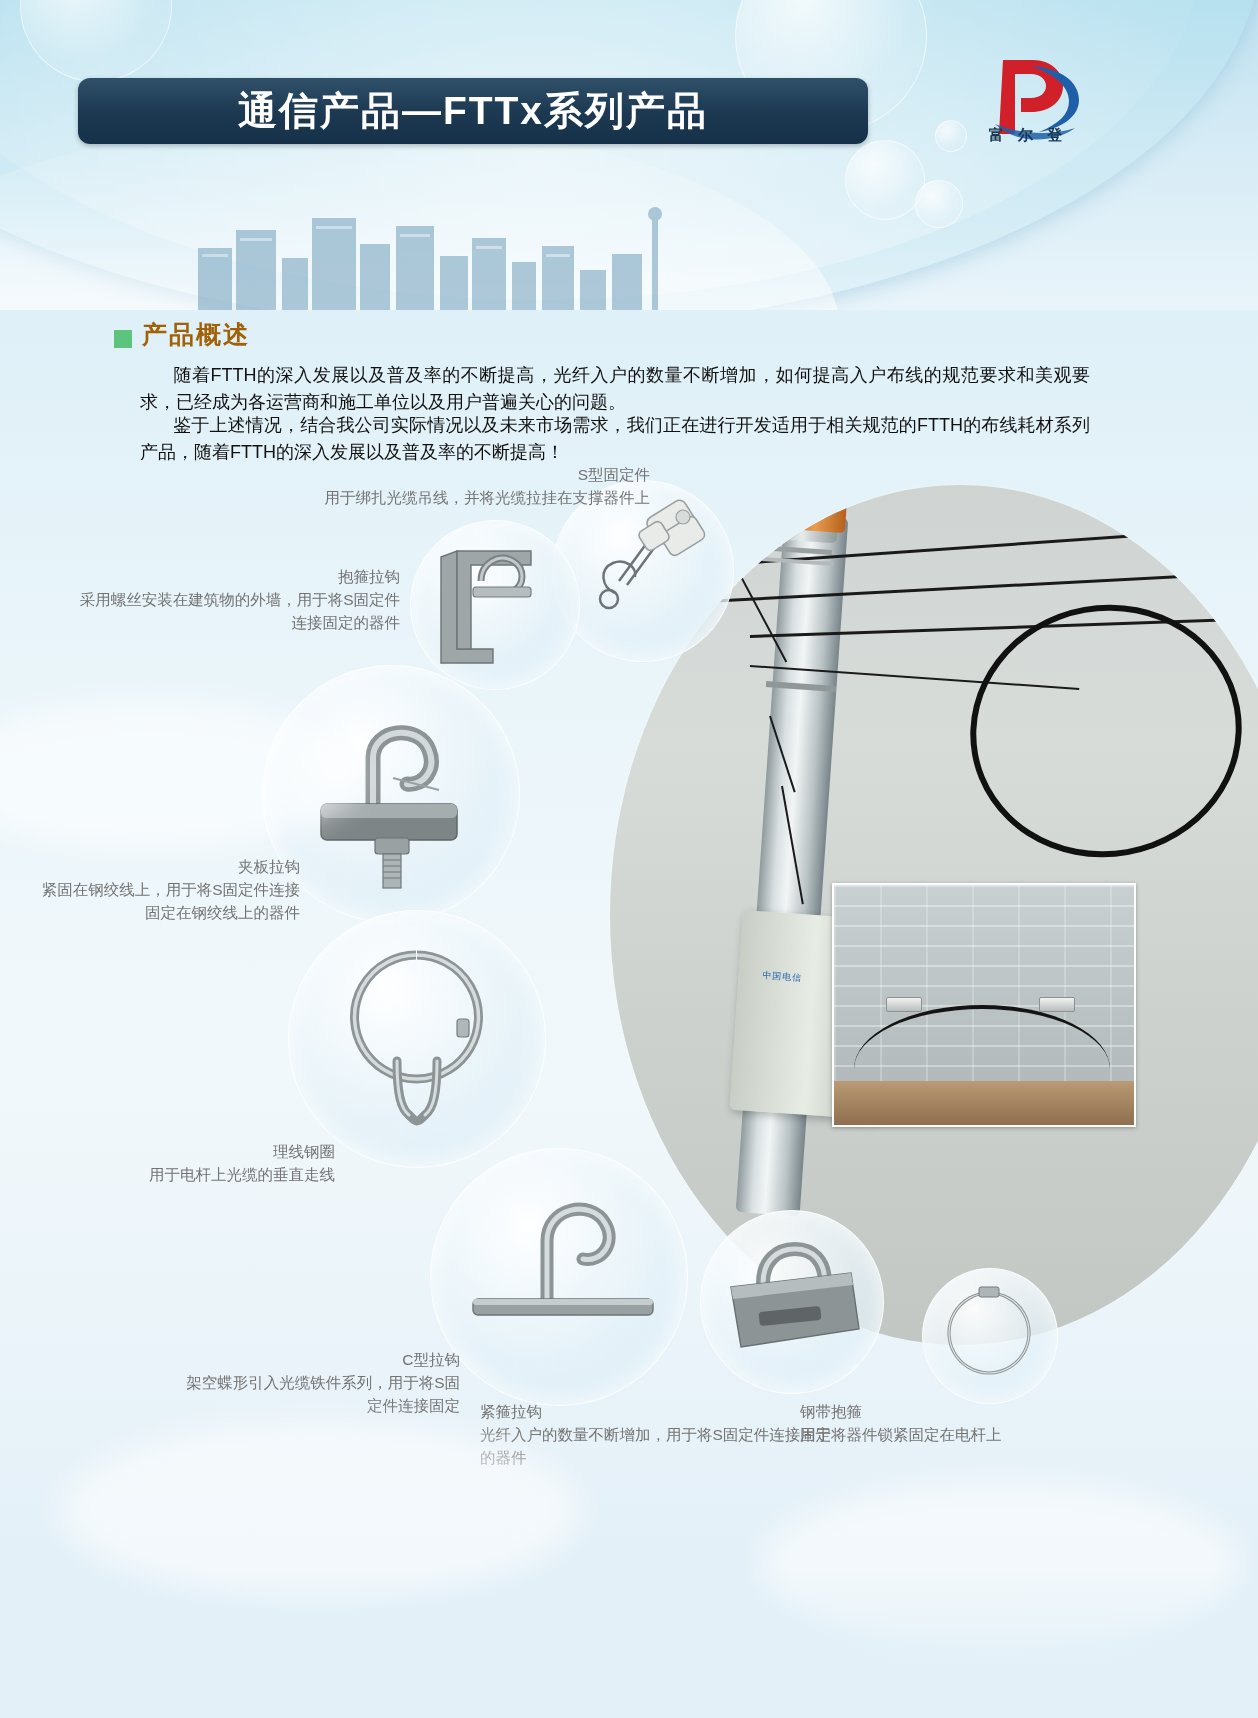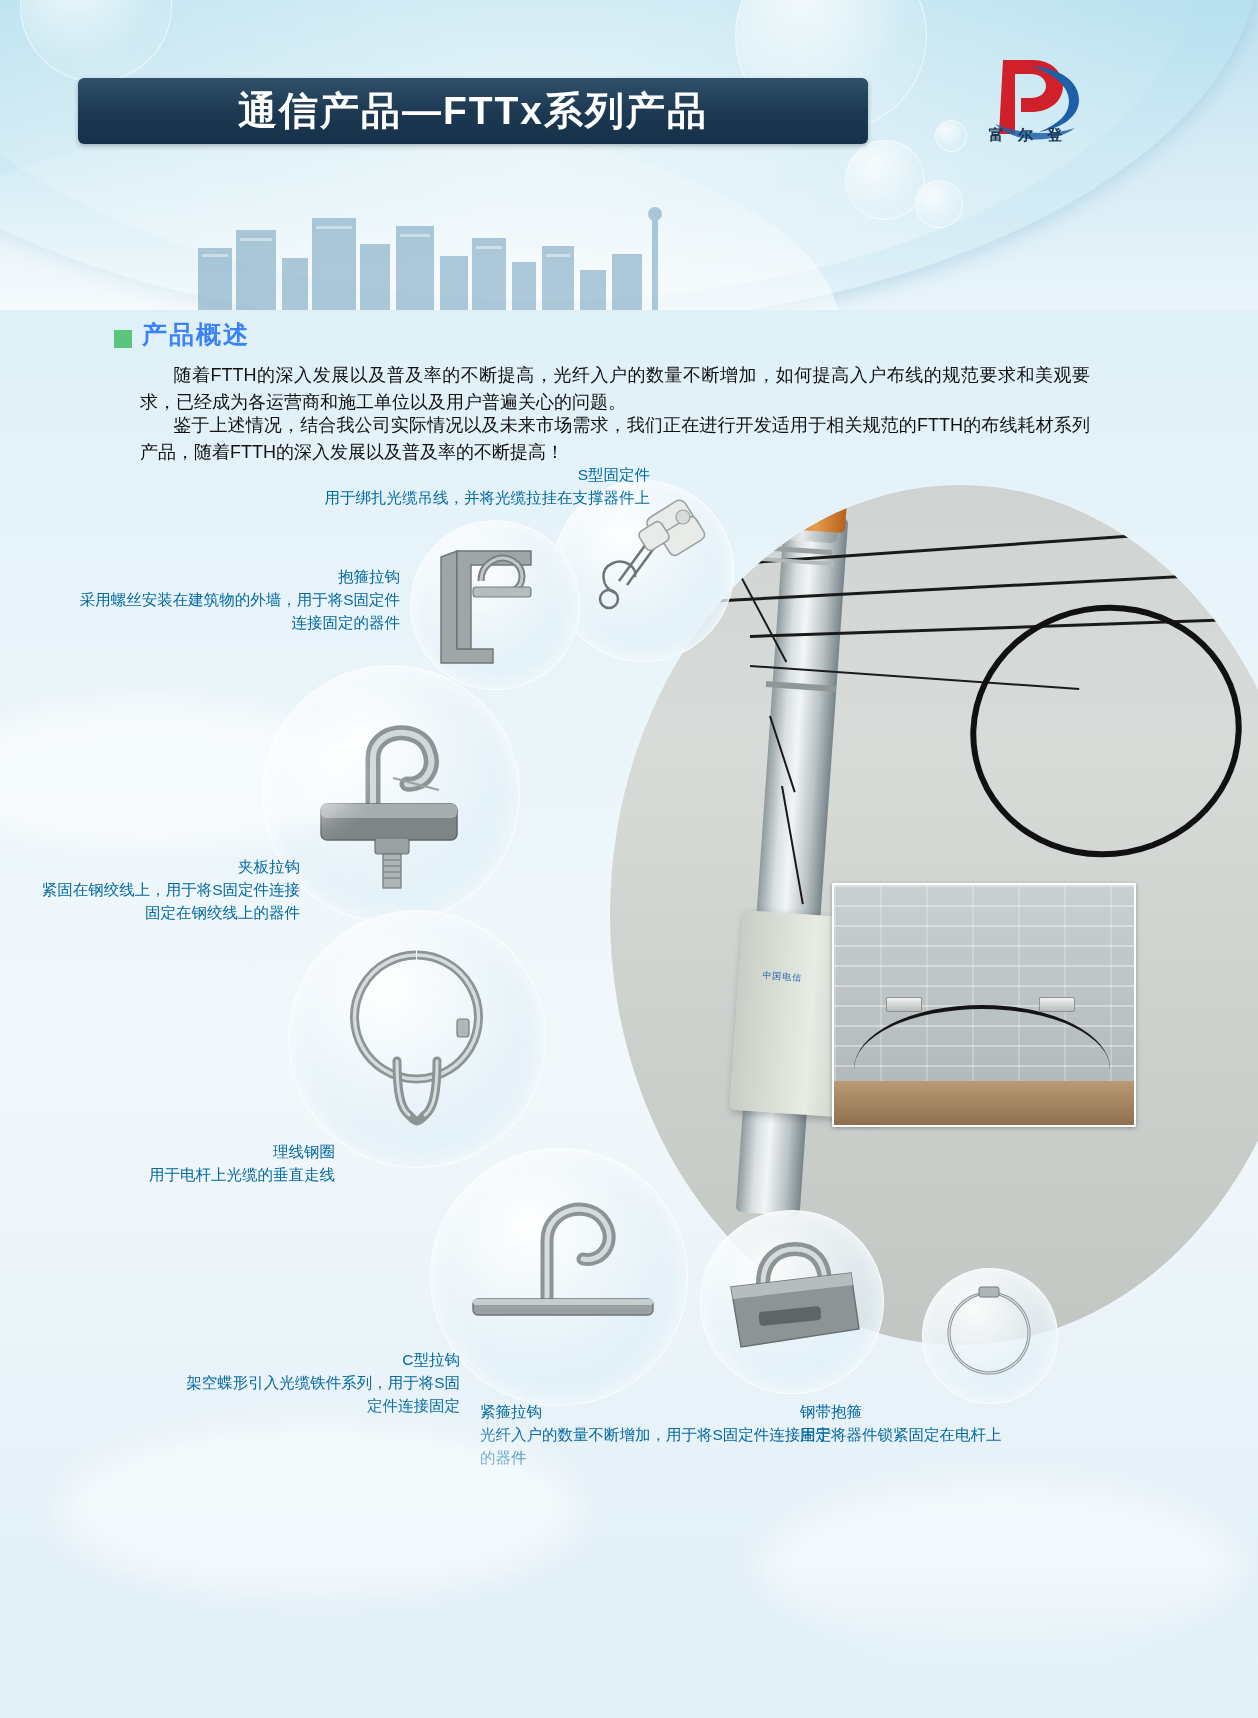--- a/index.html
+++ b/index.html
@@ -70,21 +70,21 @@
   .skyline {
     position: absolute;
     left: 190px; top: 200px;
     width: 480px; height: 112px;
     opacity: 0.55;
   }
   .title-bar {
     position: absolute;
     left: 78px; top: 78px;
     width: 790px; height: 66px;
-    border-radius: 6px;
+    border-radius: 12px;
     background: linear-gradient(to bottom, #30506a 0%, #1d3a52 50%, #16304a 100%);
     box-shadow: 0 2px 5px rgba(0,0,0,0.25);
   }
   .title-text {
     position: absolute;
     left: 0; top: 0;
     width: 790px; height: 66px;
     line-height: 66px;
     text-align: center;
     color: #ffffff;
@@ -134,21 +134,21 @@
     position: absolute;
     left: 114px; top: 330px;
     width: 18px; height: 18px;
     background: #5cc47c;
   }
   .sec-title {
     position: absolute;
     left: 142px; top: 318px;
     font-size: 25px;
     font-weight: bold;
-    color: #3b82f6;
+    color: #a16207;
     letter-spacing: 2px;
   }
 
   
   .para {
     position: absolute;
     left: 140px;
     width: 950px;
     font-size: 18px;
     line-height: 27px;
@@ -271,21 +271,21 @@
     border-radius: 50%;
     background: radial-gradient(circle at 38% 30%, rgba(255,255,255,0.92), rgba(228,241,248,0.75) 55%, rgba(205,231,242,0.55) 100%);
     border: 1px solid rgba(255,255,255,0.95);
     box-shadow: inset 0 0 24px rgba(255,255,255,0.85);
   }
 
   .cap {
     position: absolute;
     font-size: 15.5px;
     line-height: 23px;
-    color: #0369a1;
+    color: #737373;
   }
   .cap .t { font-weight: normal; }
   .cap.right { text-align: right; }
   .cap.center{ }
 
   
   .bottom-fade {
     position: absolute;
     left: 0; bottom: 0;
     width: 1258px; height: 150px;

